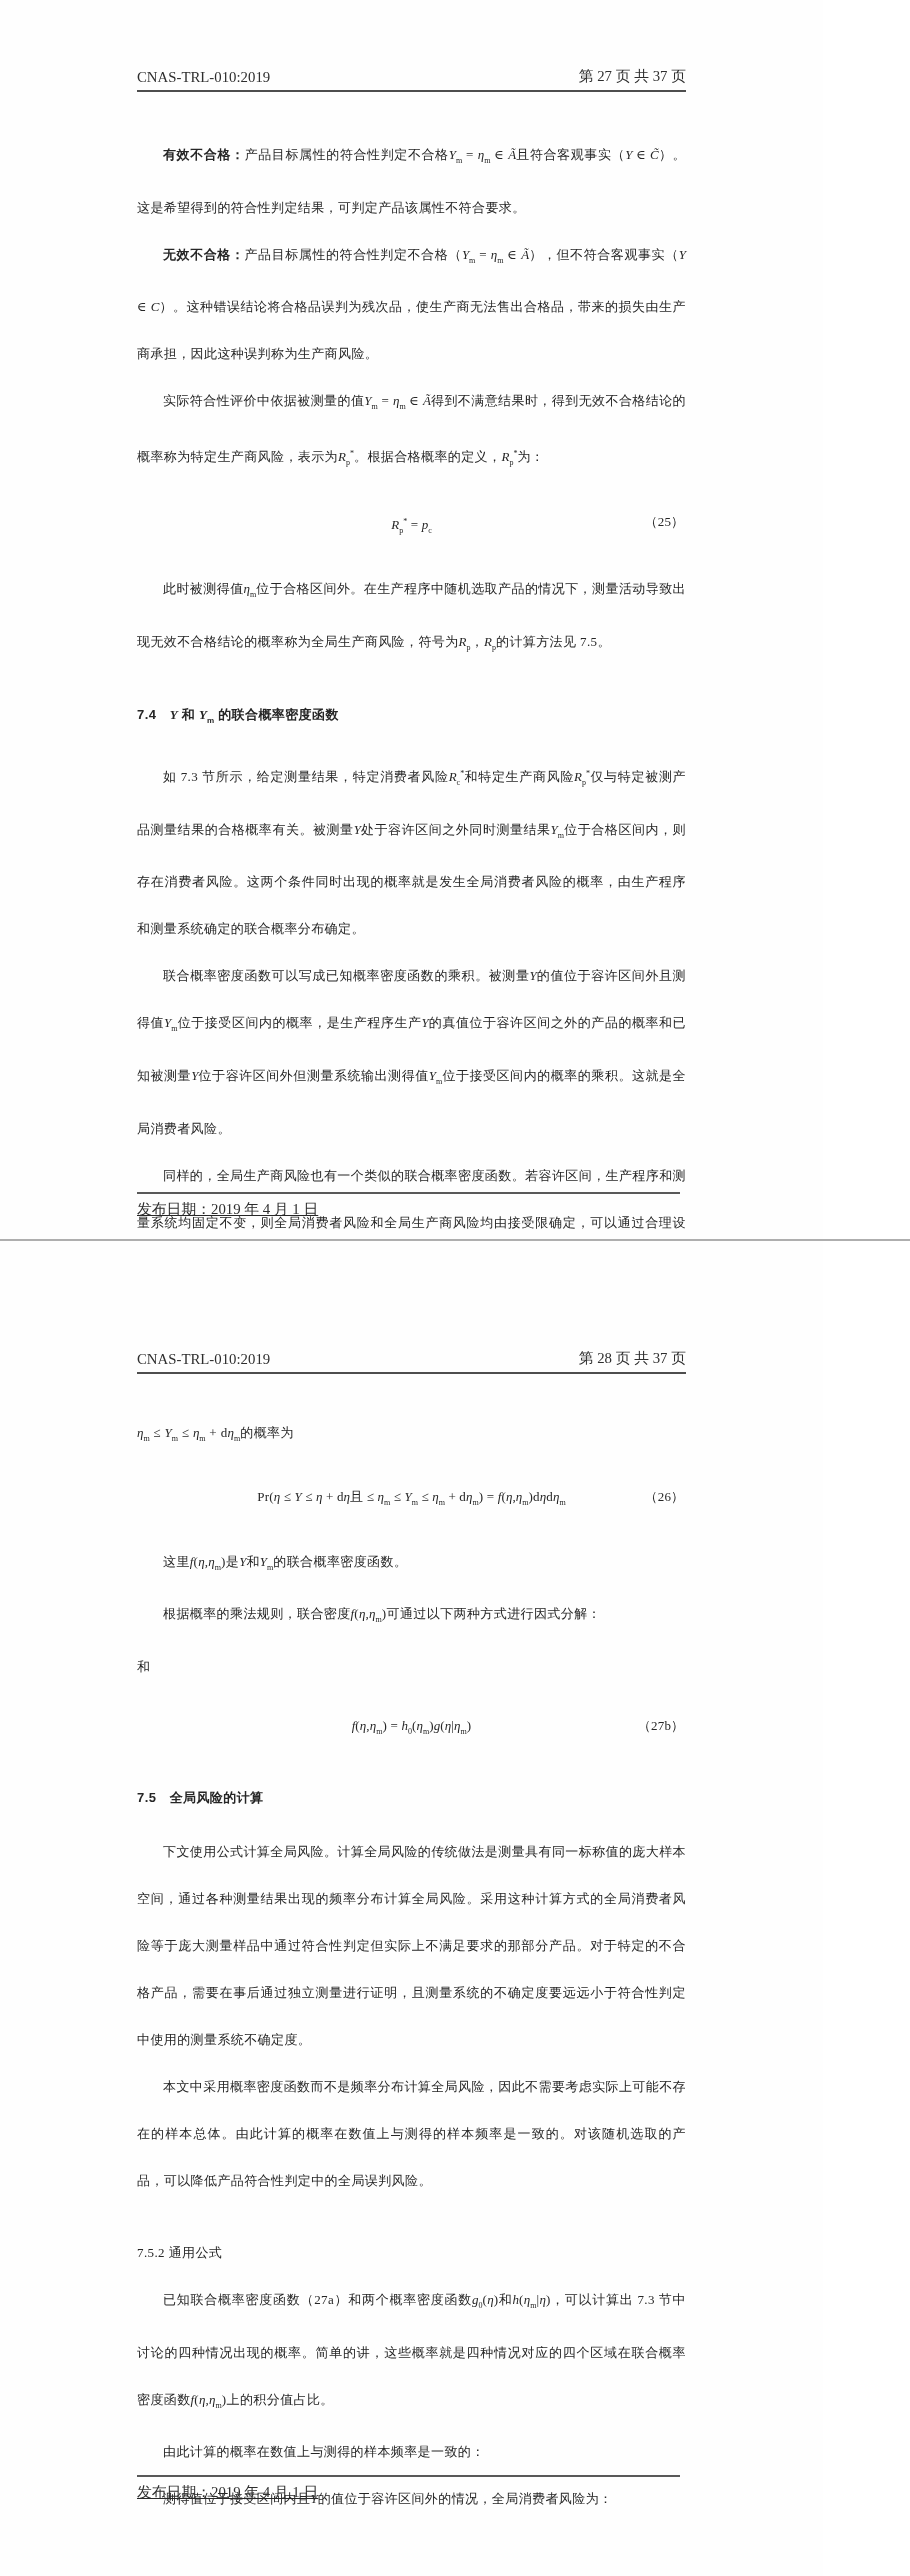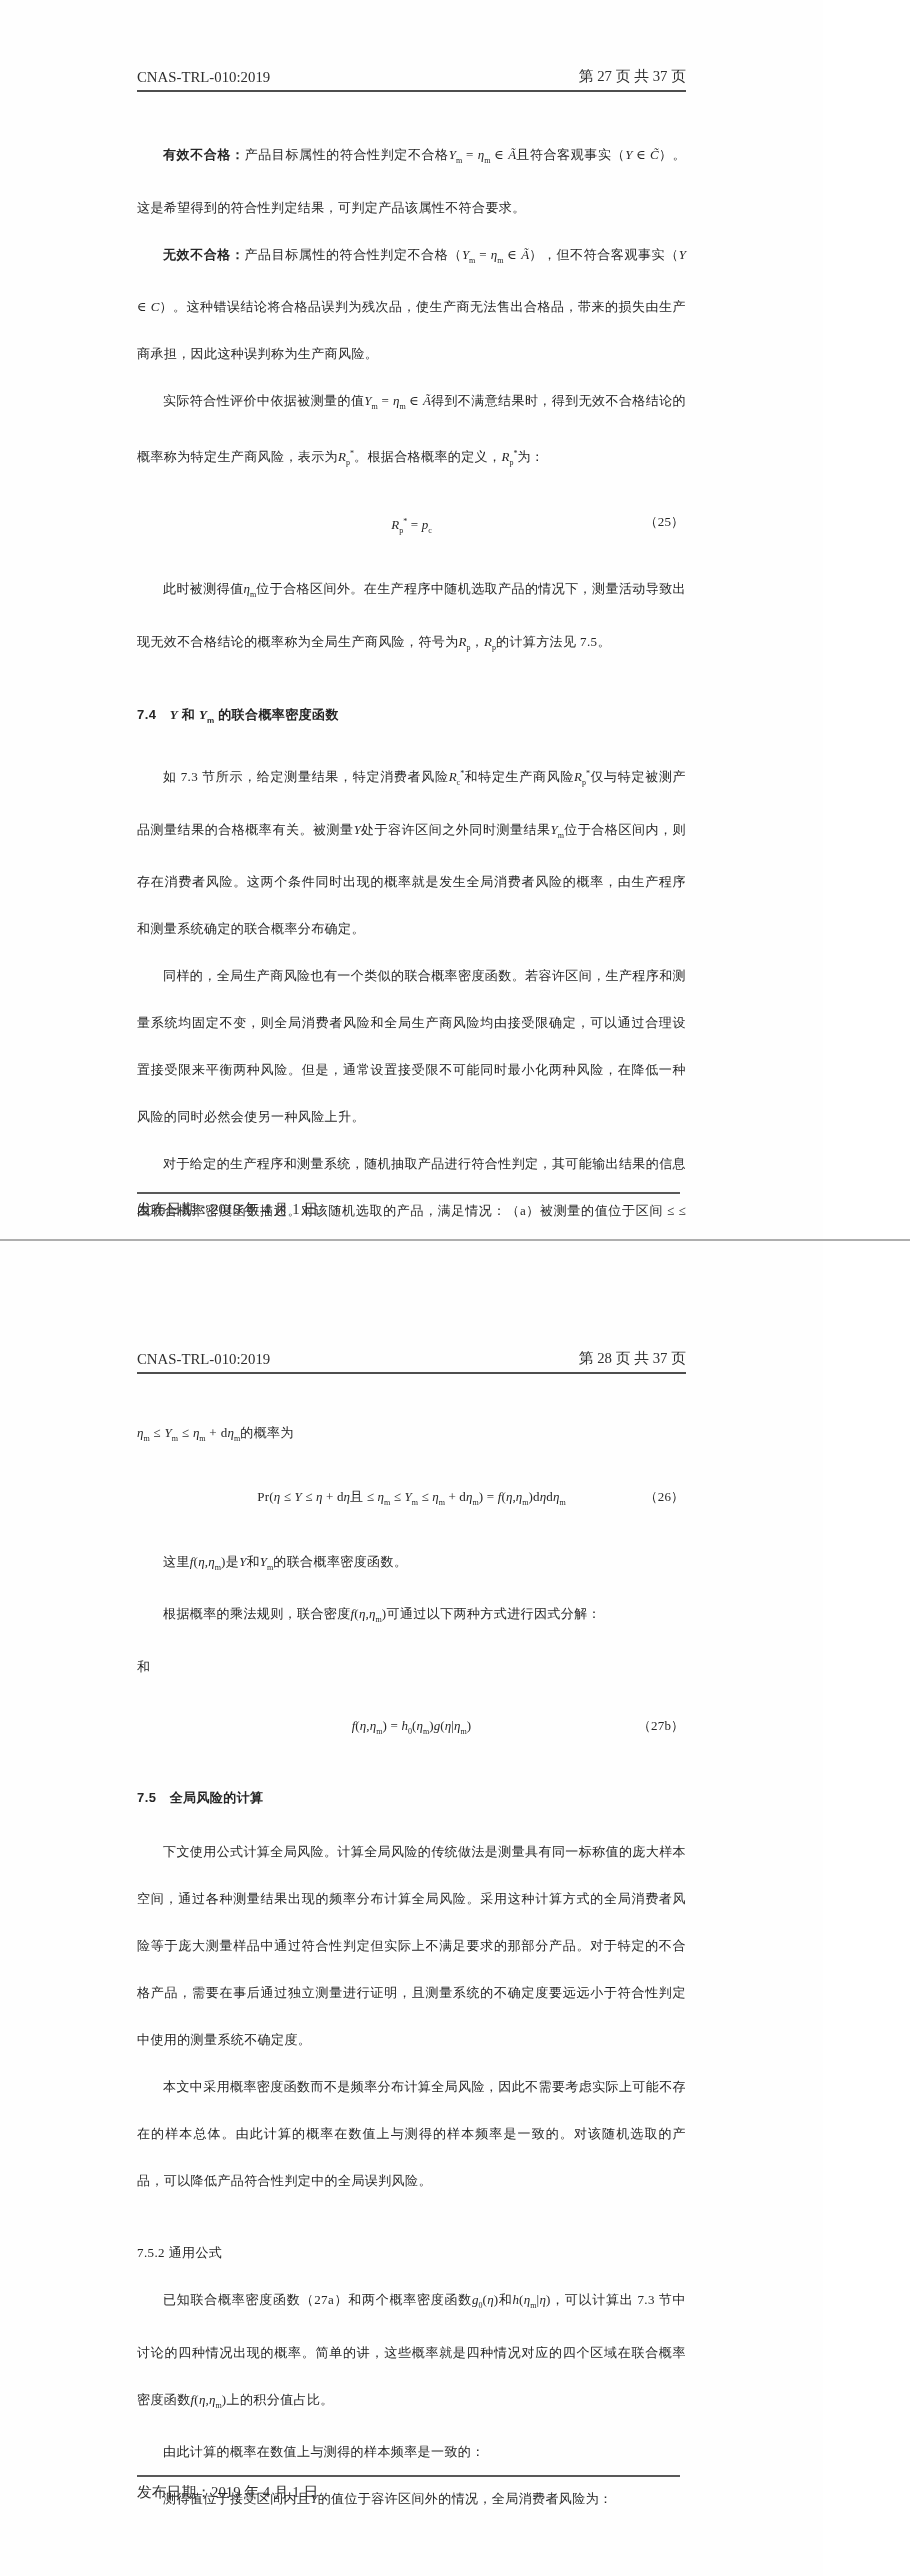--- a/index.html
+++ b/index.html
@@ -23,21 +23,21 @@
   .lead{font-weight:bold;font-family:"Liberation Sans","DejaVu Sans",sans-serif;}
   var, i{font-style:italic;font-family:"Liberation Serif","DejaVu Serif",serif;letter-spacing:0;}
   sub,sup{font-size:0.62em;letter-spacing:0;}
   .eq{position:relative;text-align:center;margin:11.8px 0;
       font-family:"Liberation Serif","DejaVu Serif",serif;letter-spacing:0.2px;}
   .eq .num{position:absolute;right:1.7px;top:0;}
   .h2x{font-weight:bold;font-family:"Liberation Sans","DejaVu Sans",sans-serif;
        margin:20px 0 6.7px;}
   .h3x{margin:1.7px 0 0;}
   .h3x.gap{margin-top:25px;}
-  .pfoot{position:absolute;left:137px;right:143px;}
+  .pfoot{position:absolute;left:137px;right:143px;text-decoration:underline;}
   .page-1 .pfoot{bottom:20px;}
   .page-2 .pfoot{bottom:74px;}
   .pfoot .frule{border-top:2.1px solid #595959;margin-bottom:5.9px;}
   .pfoot .fdate{font-size:14.8px;color:#2e2e2e;}
 </style>
 </head>
 <body>
 
 <section class="page page-1">
   <div class="inner">
@@ -58,20 +58,21 @@
         <span class="expr"><var>R</var><sub>p</sub><sup>*</sup> = <var>p</var><sub>c</sub></span>
         <span class="num">（25）</span>
       </div>
 
       <p class="ind">此时被测得值<var>η</var><sub>m</sub>位于合格区间外。在生产程序中随机选取产品的情况下，测量活动导致出现无效不合格结论的概率称为全局生产商风险，符号为<var>R</var><sub>p</sub>，<var>R</var><sub>p</sub>的计算方法见 7.5。</p>
 
       <p class="h2x">7.4　<var>Y</var> 和 <var>Y</var><sub>m</sub> 的联合概率密度函数</p>
 
       <p class="ind">如 7.3 节所示，给定测量结果，特定消费者风险<var>R</var><sub>c</sub><sup>*</sup>和特定生产商风险<var>R</var><sub>p</sub><sup>*</sup>仅与特定被测产品测量结果的合格概率有关。被测量<var>Y</var>处于容许区间之外同时测量结果<var>Y</var><sub>m</sub>位于合格区间内，则存在消费者风险。这两个条件同时出现的概率就是发生全局消费者风险的概率，由生产程序和测量系统确定的联合概率分布确定。</p>
 
+      <p class="ind">联合概率密度函数可以写成已知概率密度函数的乘积。被测量<var>Y</var>的值位于容许区间外且测得值<var>Y</var><sub>m</sub>位于接受区间内的概率，是生产程序生产<var>Y</var>的真值位于容许区间之外的产品的概率和已知被测量<var>Y</var>位于容许区间外但测量系统输出测得值<var>Y</var><sub>m</sub>位于接受区间内的概率的乘积。这就是全局消费者风险。</p>
 
       <p class="ind">同样的，全局生产商风险也有一个类似的联合概率密度函数。若容许区间，生产程序和测量系统均固定不变，则全局消费者风险和全局生产商风险均由接受限确定，可以通过合理设置接受限来平衡两种风险。但是，通常设置接受限不可能同时最小化两种风险，在降低一种风险的同时必然会使另一种风险上升。</p>
 
       <p class="ind">对于给定的生产程序和测量系统，随机抽取产品进行符合性判定，其可能输出结果的信息由联合概率密度函数描述。对该随机选取的产品，满足情况：（a）被测量的值位于区间 ≤  ≤  + d（b）对的测量产生的测得值位于区间</p>
     </div>
   </div>
 
   <div class="pfoot">
     <div class="frule"></div>
     <div class="fdate">发布日期：2019 年 4 月 1 日</div>

